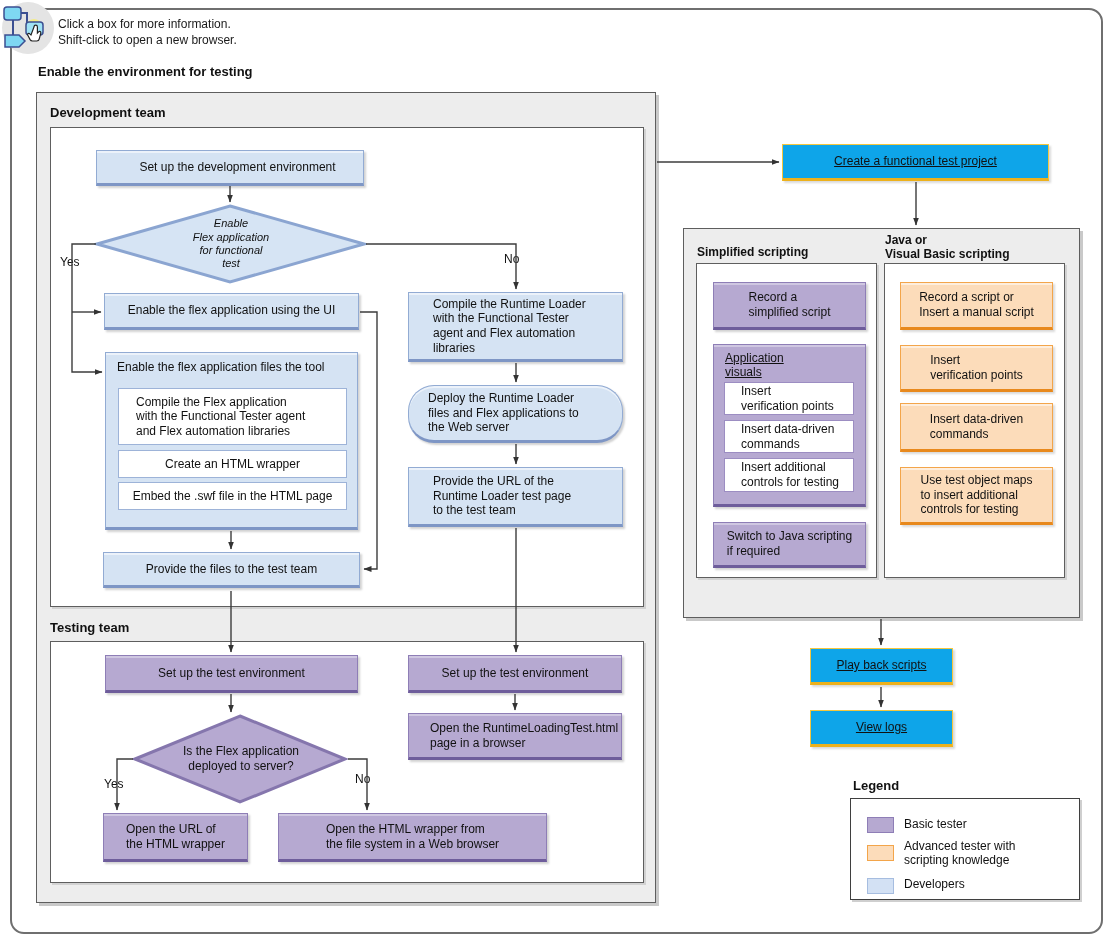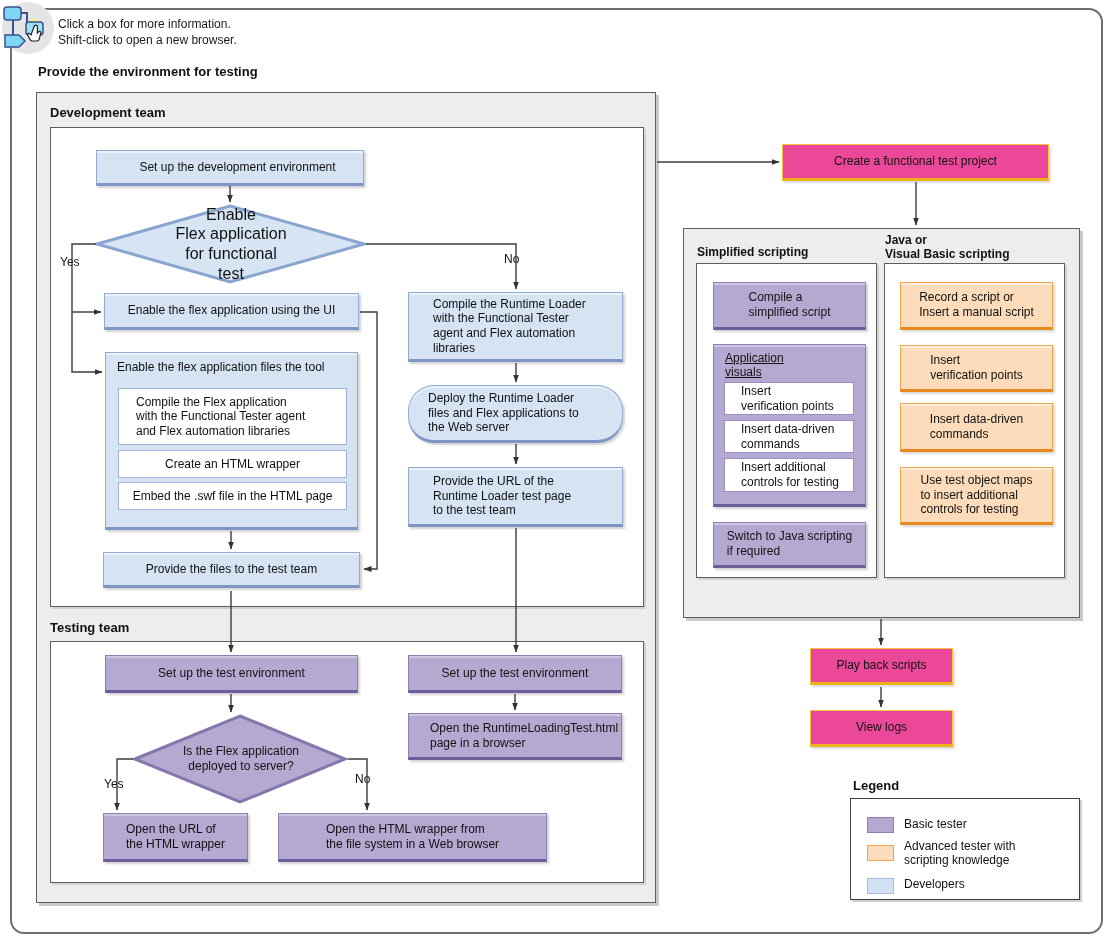--- a/index.html
+++ b/index.html
@@ -13,22 +13,22 @@
   .whitebox{background:#fff;border:1px solid #5e5e5e;box-shadow:2px 2px 0 #d2d2d2;}
   .node{display:flex;align-items:center;justify-content:center;text-align:center;
         font-size:12px;line-height:1.22;color:#111;white-space:pre-line;}
   .tl{text-align:left;}
   .blue{background:#d5e3f3;border:1px solid #92abd3;border-bottom:3px solid #7e96c5;
         box-shadow:2px 2px 2px rgba(0,0,0,.18), inset 0 2px 0 rgba(255,255,255,.55);}
   .purple{background:#b6a9d1;border:1px solid #8e7eb6;border-bottom:3px solid #6e5d9b;
         box-shadow:2px 2px 2px rgba(0,0,0,.18), inset 0 2px 0 rgba(255,255,255,.35);}
   .orange{background:#fcdcba;border:1px solid #f3a54a;border-bottom:3px solid #e8891d;
         box-shadow:2px 2px 2px rgba(0,0,0,.15), inset 0 2px 0 rgba(255,255,255,.5);}
-  .yellow{background:#ec4899;border:1px solid #f4c73e;border-bottom:3px solid #edb11c;
-        box-shadow:2px 2px 2px rgba(0,0,0,.15);}
+  .yellow{background:#0ea5e9;border:1px solid #f4c73e;border-bottom:3px solid #edb11c;
+        box-shadow:2px 2px 2px rgba(0,0,0,.15);text-decoration:underline;}
   .whiteb{background:#fff;border:1px solid #9db3d8;}
   .whitep{background:#fff;border:1px solid #9c8dc2;}
   .contlabel{position:absolute;font-size:12px;color:#111;text-align:left;white-space:pre-line;line-height:1.2;}
   .dlabel{font-size:12px;color:#111;}
   .legendbox{background:#fff;border:1px solid #3f3f3f;box-shadow:2px 2px 0 #cfcfcf;}
   .sw{position:absolute;width:25px;height:14px;}
   .sw-purple{background:#b6a9d1;border:1px solid #8e7eb6;}
   .sw-orange{background:#fcdcba;border:1px solid #f3a54a;}
   .sw-blue{background:#d3e1f4;border:1px solid #a6bde0;}
   .legtext{position:absolute;font-size:12px;color:#111;white-space:pre-line;line-height:1.2;}
@@ -49,35 +49,35 @@
       <path d="M4 34 h14 l6 6 -6 6 h-14 z" fill="#7ed7f2" stroke="#3b4f92" stroke-width="1.5"></path>
       <circle cx="33" cy="27" r="9" fill="#f5ec86"></circle>
       <rect x="25" y="21" width="17" height="13" rx="3" fill="#9fe2f5" stroke="#3b4f92" stroke-width="1.5"></rect>
       <path d="M33 26 c0 -2.4 3.4 -2.4 3.4 0 l0 6 1.2 -1.2 c1 -1 2.6 0 2.2 1.4 l-1.6 6 c-.3 1.2 -1.2 1.8 -2.4 1.8 l-4.4 0 c-1 0 -1.8 -.5 -2.3 -1.4 l-2.3 -4.4 c-.7 -1.3 1 -2.5 2 -1.4 l1.2 1.2 z" fill="#fff" stroke="#222" stroke-width="1.2"></path>
     </svg>
   </div>
 
   <div class="abs hint">Click a box for more information.
 Shift-click to open a new browser.</div>
 
-  <div class="abs sectitle" style="left:38px;top:64px;">Provide the environment for testing</div>
+  <div class="abs sectitle" style="left:38px;top:64px;">Enable the environment for testing</div>
   <div class="abs graybox" style="left:36px;top:92px;width:620px;height:811px;"></div>
 
   <div class="abs sectitle" style="left:50px;top:105px;">Development team</div>
   <div class="abs whitebox" style="left:50px;top:127px;width:594px;height:480px;"></div>
 
   <div class="abs sectitle" style="left:50px;top:620px;">Testing team</div>
   <div class="abs whitebox" style="left:50px;top:641px;width:594px;height:242px;"></div>
 
   <div class="abs node blue" style="left:96px;top:150px;width:268px;height:36px;padding-left:15px;"><span>Set up the development environment</span></div>
 
   <svg class="layer" style="left:94px;top:203px;" width="273" height="84">
     <polygon points="136,3 270,41 136,79 3,41" fill="#d6e4f4" stroke="#8ba5d1" stroke-width="3"></polygon>
   </svg>
-  <div class="abs node" style="left:140px;top:209px;width:182px;height:70px;font-size:16px;">Enable
+  <div class="abs node" style="left:140px;top:209px;width:182px;height:70px;font-size:11px;font-style:italic;">Enable
 Flex application
 for functional
 test</div>
 
   <div class="abs dlabel" style="left:60px;top:255px;">Yes</div>
   <div class="abs dlabel" style="left:504px;top:252px;">No</div>
 
   <div class="abs node blue" style="left:104px;top:293px;width:255px;height:37px;"><span>Enable the flex application using the UI</span></div>
 
   <div class="abs blue" style="left:105px;top:352px;width:253px;height:178px;"></div>
@@ -126,21 +126,21 @@
   <div class="abs sectitle" style="left:684px;top:222px;margin-top:32px;">Create functional test scripts</div>
   <div class="abs graybox" style="left:683px;top:228px;width:397px;height:390px;"></div>
 
   <div class="abs subtitle" style="left:697px;top:246px;">Simplified scripting</div>
   <div class="abs whitebox" style="left:696px;top:263px;width:181px;height:315px;"></div>
 
   <div class="abs subtitle" style="left:885px;top:234px;">Java or
 Visual Basic scripting</div>
   <div class="abs whitebox" style="left:884px;top:263px;width:181px;height:315px;"></div>
 
-  <div class="abs node purple tl" style="left:713px;top:282px;width:153px;height:48px;"><span>Compile a
+  <div class="abs node purple tl" style="left:713px;top:282px;width:153px;height:48px;"><span>Record a
 simplified script</span></div>
 
   <div class="abs purple" style="left:713px;top:344px;width:153px;height:163px;"></div>
   <div class="contlabel" style="left:725px;top:351px;text-decoration:underline;">Application
 visuals</div>
   <div class="abs node whitep tl" style="left:724px;top:382px;width:130px;height:33px;padding-left:16px;justify-content:flex-start;"><span>Insert
 verification points</span></div>
   <div class="abs node whitep tl" style="left:724px;top:420px;width:130px;height:33px;padding-left:16px;justify-content:flex-start;"><span>Insert data-driven
 commands</span></div>
   <div class="abs node whitep tl" style="left:724px;top:458px;width:130px;height:34px;padding-left:16px;justify-content:flex-start;"><span>Insert additional

